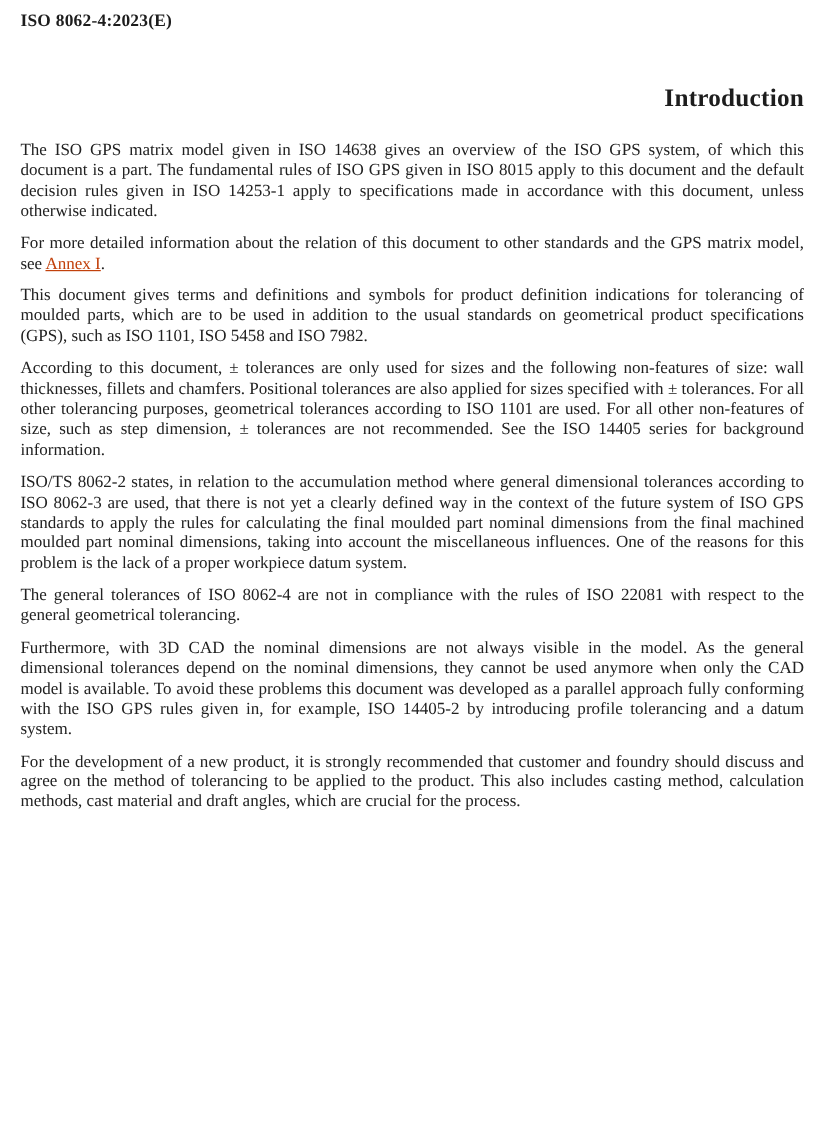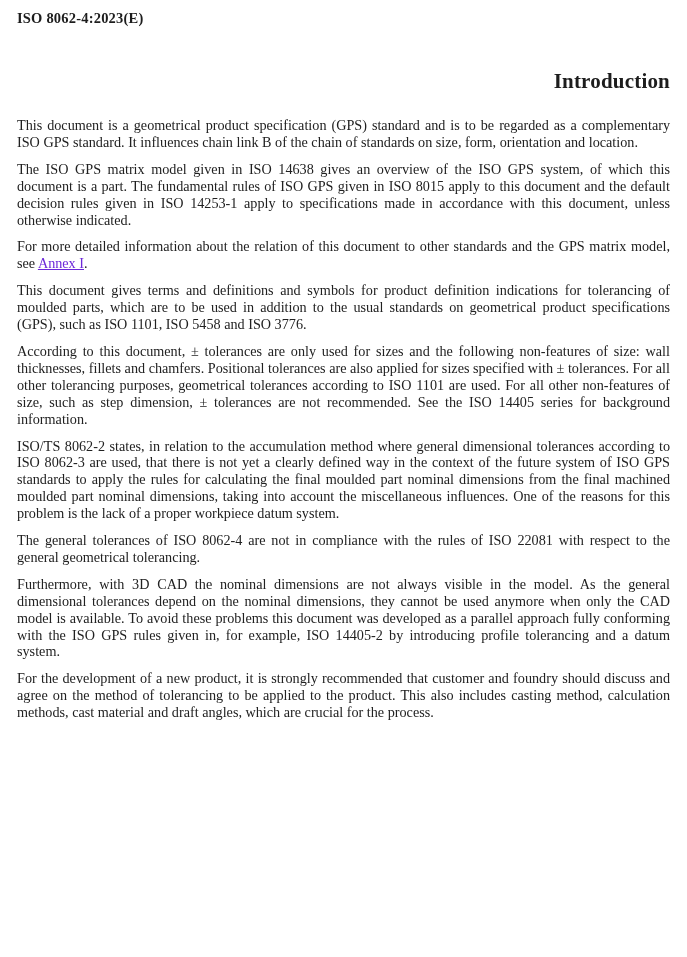--- a/index.html
+++ b/index.html
@@ -36,36 +36,35 @@
     margin-top: 23px;
   }
   .content p {
     font-size: 14.2px;
     line-height: 16.9px;
     margin: 0 0 10px 0;
     text-align: justify;
     color: #212121;
   }
   .content p a {
-    color: #6d28d9;
+    color: #c2410c;
     cursor: pointer;
   }
 </style>
 </head>
 <body>
 
 <div class="page">
   <div class="doc-header">ISO 8062-4:2023(E)</div>
 
   <h1 class="doc-title">Introduction</h1>
 
   <div class="content">
-      <p><span>This document is a geometrical product specification (GPS) standard and is to be regarded as a complementary ISO GPS standard. It influences chain link B of the chain of standards on size, form, orientation and location.</span></p>
       <p><span>The ISO GPS matrix model given in ISO 14638 gives an overview of the ISO GPS system, of which this document is a part. The fundamental rules of ISO GPS given in ISO 8015 apply to this document and the default decision rules given in ISO 14253-1 apply to specifications made in accordance with this document, unless otherwise indicated.</span></p>
       <p><span>For more detailed information about the relation of this document to other standards and the GPS matrix model, see </span><a href="#">Annex I</a><span>.</span></p>
-      <p><span>This document gives terms and definitions and symbols for product definition indications for tolerancing of moulded parts, which are to be used in addition to the usual standards on geometrical product specifications (GPS), such as ISO 1101, ISO 5458 and ISO 3776.</span></p>
+      <p><span>This document gives terms and definitions and symbols for product definition indications for tolerancing of moulded parts, which are to be used in addition to the usual standards on geometrical product specifications (GPS), such as ISO 1101, ISO 5458 and ISO 7982.</span></p>
       <p><span>According to this document, ± tolerances are only used for sizes and the following non-features of size: wall thicknesses, fillets and chamfers. Positional tolerances are also applied for sizes specified with ± tolerances. For all other tolerancing purposes, geometrical tolerances according to ISO 1101 are used. For all other non-features of size, such as step dimension, ± tolerances are not recommended. See the ISO 14405 series for background information.</span></p>
       <p><span>ISO/TS 8062-2 states, in relation to the accumulation method where general dimensional tolerances according to ISO 8062-3 are used, that there is not yet a clearly defined way in the context of the future system of ISO GPS standards to apply the rules for calculating the final moulded part nominal dimensions from the final machined moulded part nominal dimensions, taking into account the miscellaneous influences. One of the reasons for this problem is the lack of a proper workpiece datum system.</span></p>
       <p><span>The general tolerances of ISO 8062-4 are not in compliance with the rules of ISO 22081 with respect to the general geometrical tolerancing.</span></p>
       <p><span>Furthermore, with 3D CAD the nominal dimensions are not always visible in the model. As the general dimensional tolerances depend on the nominal dimensions, they cannot be used anymore when only the CAD model is available. To avoid these problems this document was developed as a parallel approach fully conforming with the ISO GPS rules given in, for example, ISO 14405-2 by introducing profile tolerancing and a datum system.</span></p>
       <p><span>For the development of a new product, it is strongly recommended that customer and foundry should discuss and agree on the method of tolerancing to be applied to the product. This also includes casting method, calculation methods, cast material and draft angles, which are crucial for the process.</span></p>
     </div>
 </div>
 
 </body></html>

